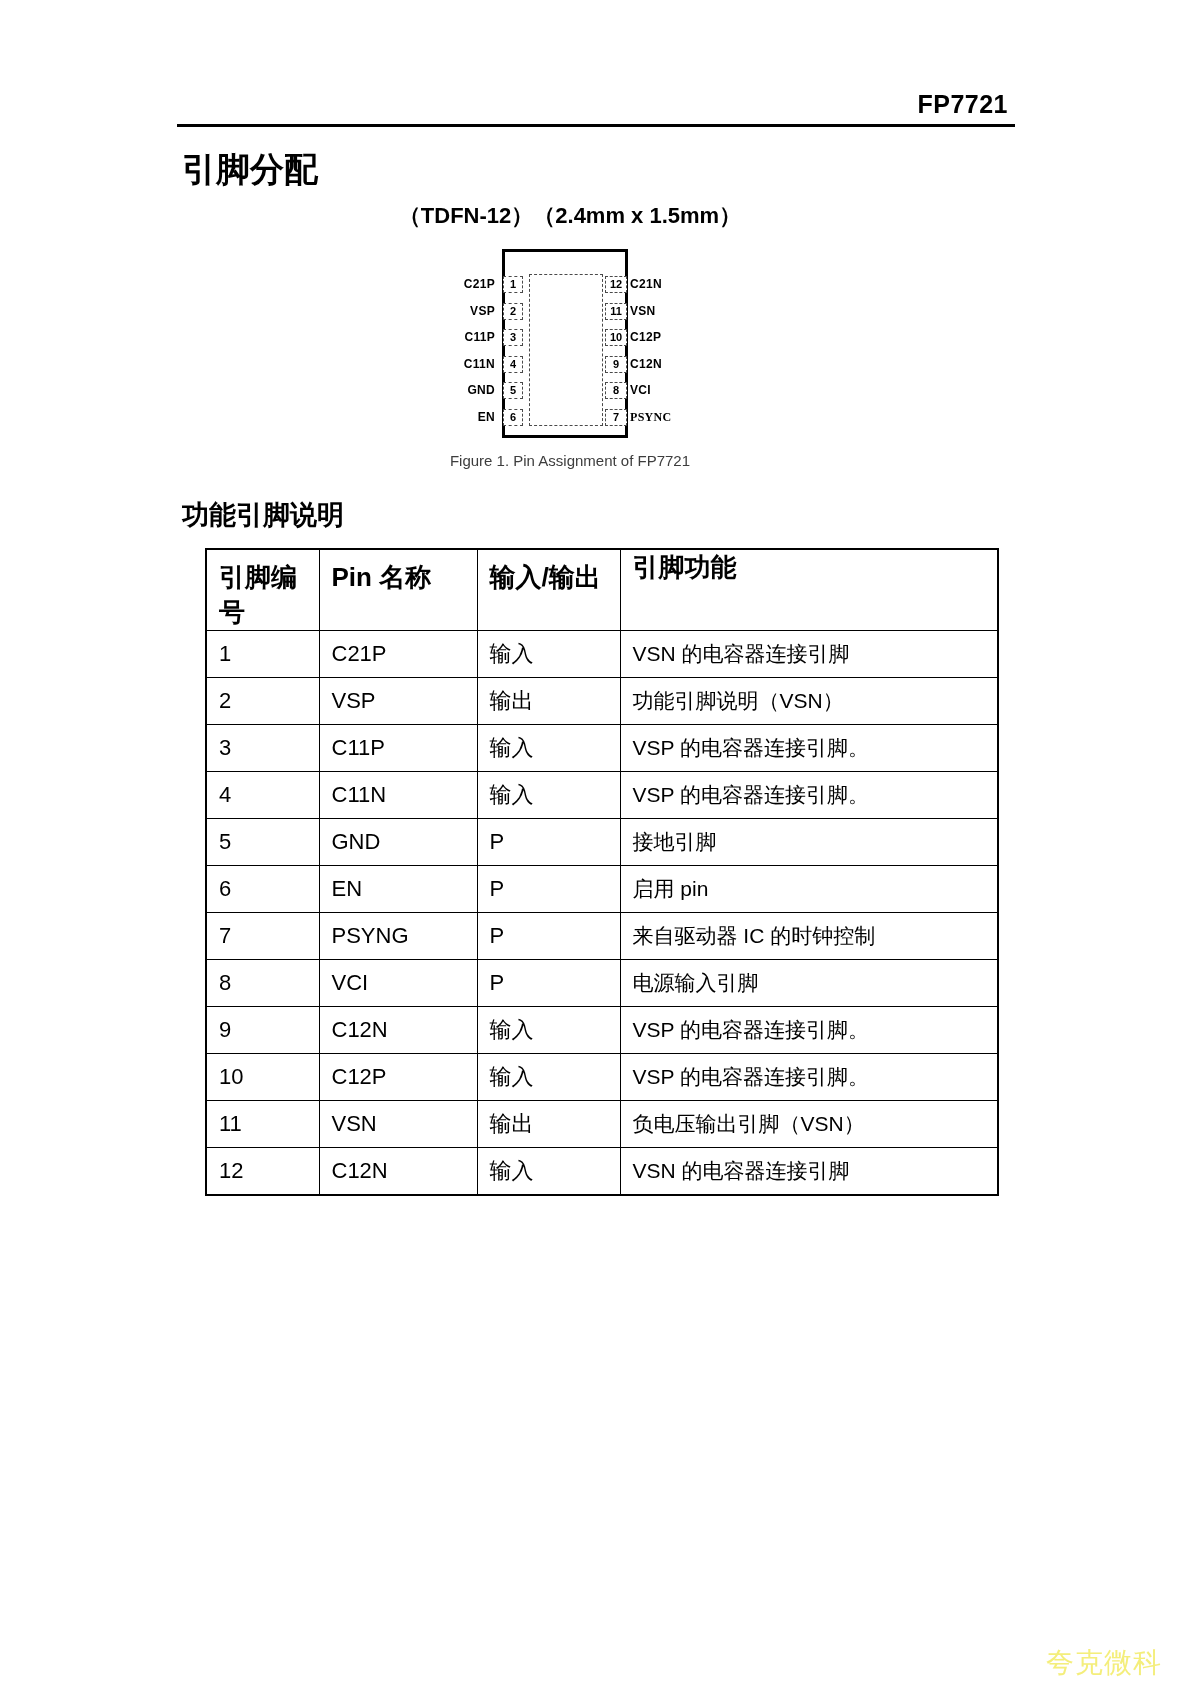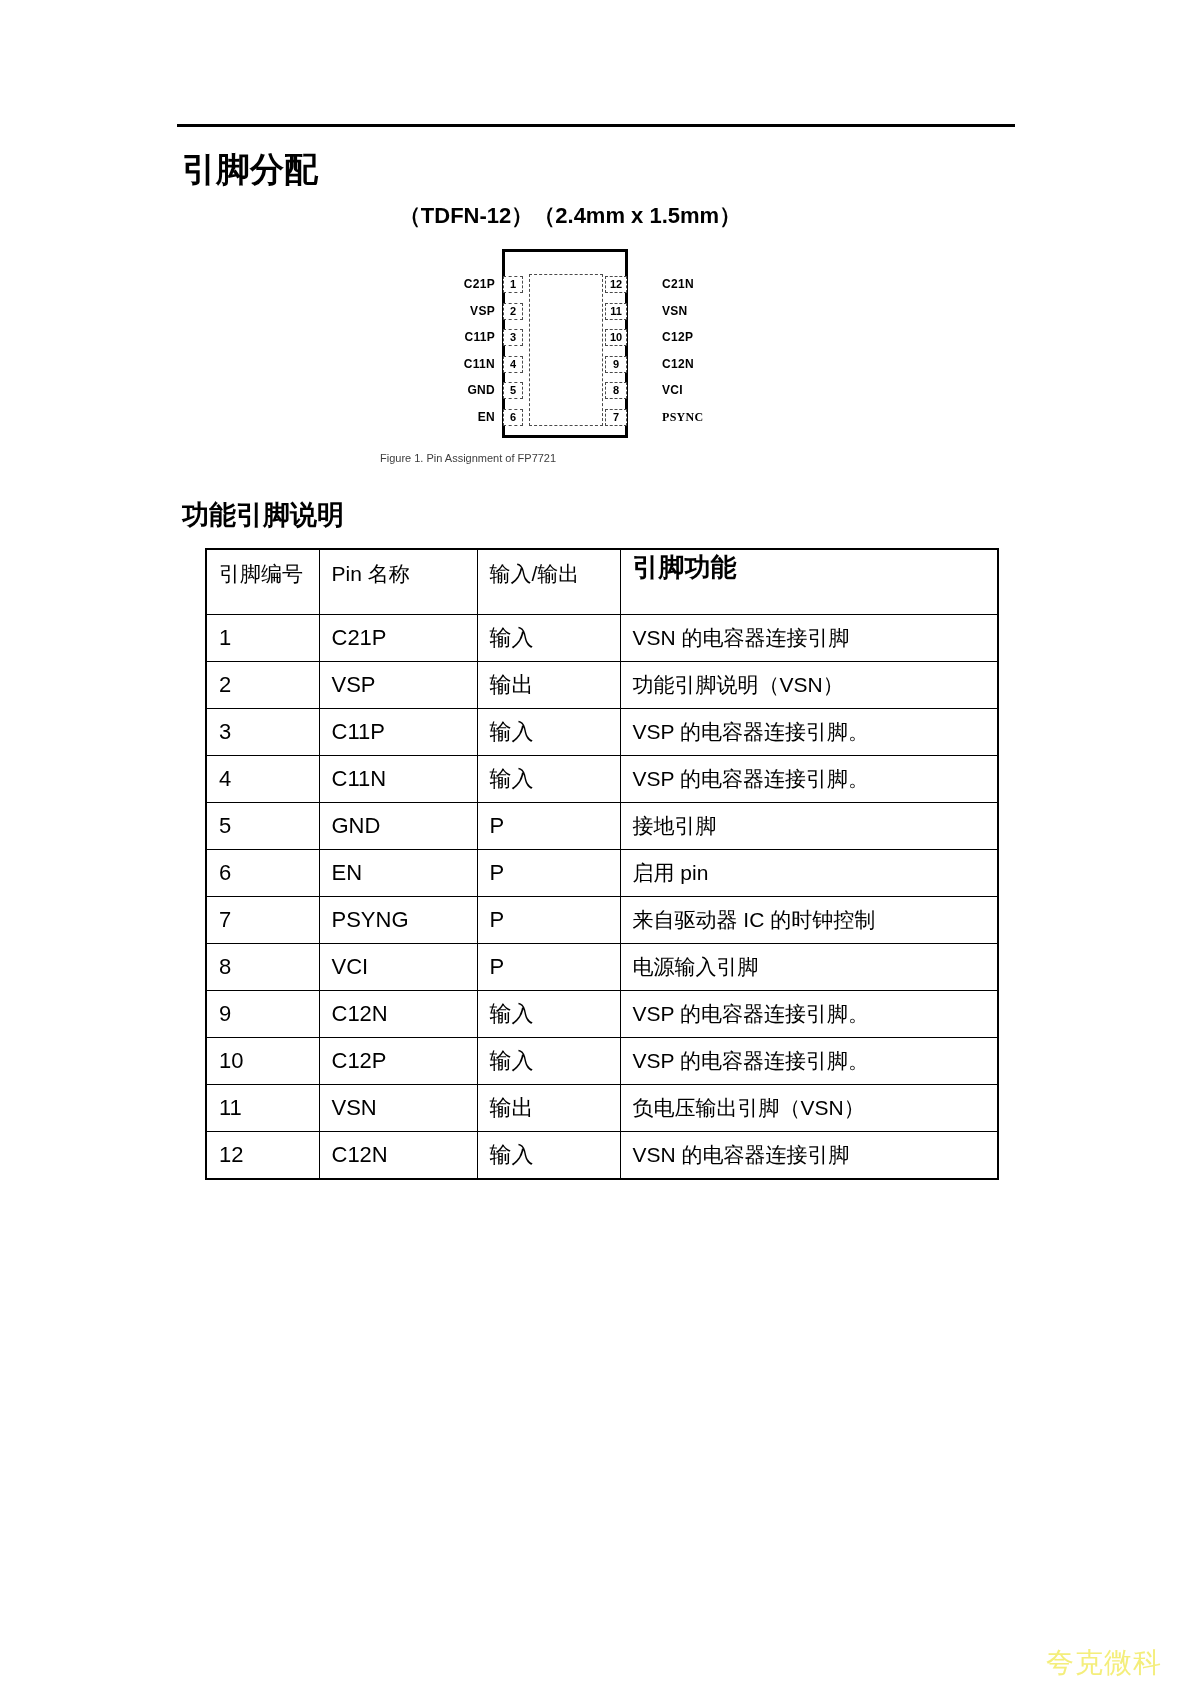--- a/index.html
+++ b/index.html
@@ -42,57 +42,58 @@
     border:1px dashed #4a4a4a; box-sizing:border-box; background:#fff;
     font-size:11px; font-weight:bold; line-height:15px; text-align:center;
   }
   .pin-box.left { left:-2px; }
   .pin-box.right { right:-2px; width:22px; }
   .pin-label {
     position:absolute; height:17px; line-height:17px;
     font-size:12px; font-weight:bold; letter-spacing:0.3px;
   }
   .pin-label.left { left:0; width:115px; text-align:right; }
-  .pin-label.right { left:250px; text-align:left;margin-left:32px; }
+  .pin-label.right { left:250px; text-align:left; }
   .fig-caption {
     position:absolute; left:380px; top:452px; width:380px;
-    font-size:11px; color:#3d3d3d;
+    text-align:center; font-size:15px; color:#3d3d3d;
   }
   .h-pin-func {
     position:absolute; left:182px; top:497px;
     font-size:27px; font-weight:bold;
   }
   .pin-table {
     position:absolute; left:205px; top:548px; width:792px;
     border-collapse:collapse; table-layout:fixed;
     border:2px solid #000;
   }
   .pin-table th, .pin-table td { border:1.5px solid #000; }
   .pin-table th {
-    font-weight:normal; text-align:left; vertical-align:top;
-    padding:10px 0 0 12px; font-size:21px; height:54px;
+    font-weight:bold; text-align:left; vertical-align:top;
+    padding:10px 0 0 12px; font-size:26px; height:54px;
   }
   .pin-table th.func {
     font-size:26px; font-weight:bold; padding-top:0;
   }
   .pin-table td {
     padding:0 0 0 12px; height:46px; vertical-align:middle;
     font-size:22px;
   }
   .pin-table td.desc { font-size:21px; }
   .watermark {
     position:absolute; left:1046px; top:1644px;
     font-size:28px; letter-spacing:1px;
   }
 </style>
 </head>
 <body>
 
 <div class="page">
 
+  <div class="doc-title">FP7721</div>
   <div class="top-rule"></div>
 
   <div class="h-pin-assign">引脚分配</div>
   <div class="pkg-subtitle">（TDFN-12）（2.4mm x 1.5mm）</div>
 
   <div class="pin-figure">
     <div class="pkg-outline">
       <div class="pkg-pad"></div>
     <div class="pin-box left" style="top: 24px;">1</div>
         <div class="pin-box left" style="top: 51px;">2</div>

